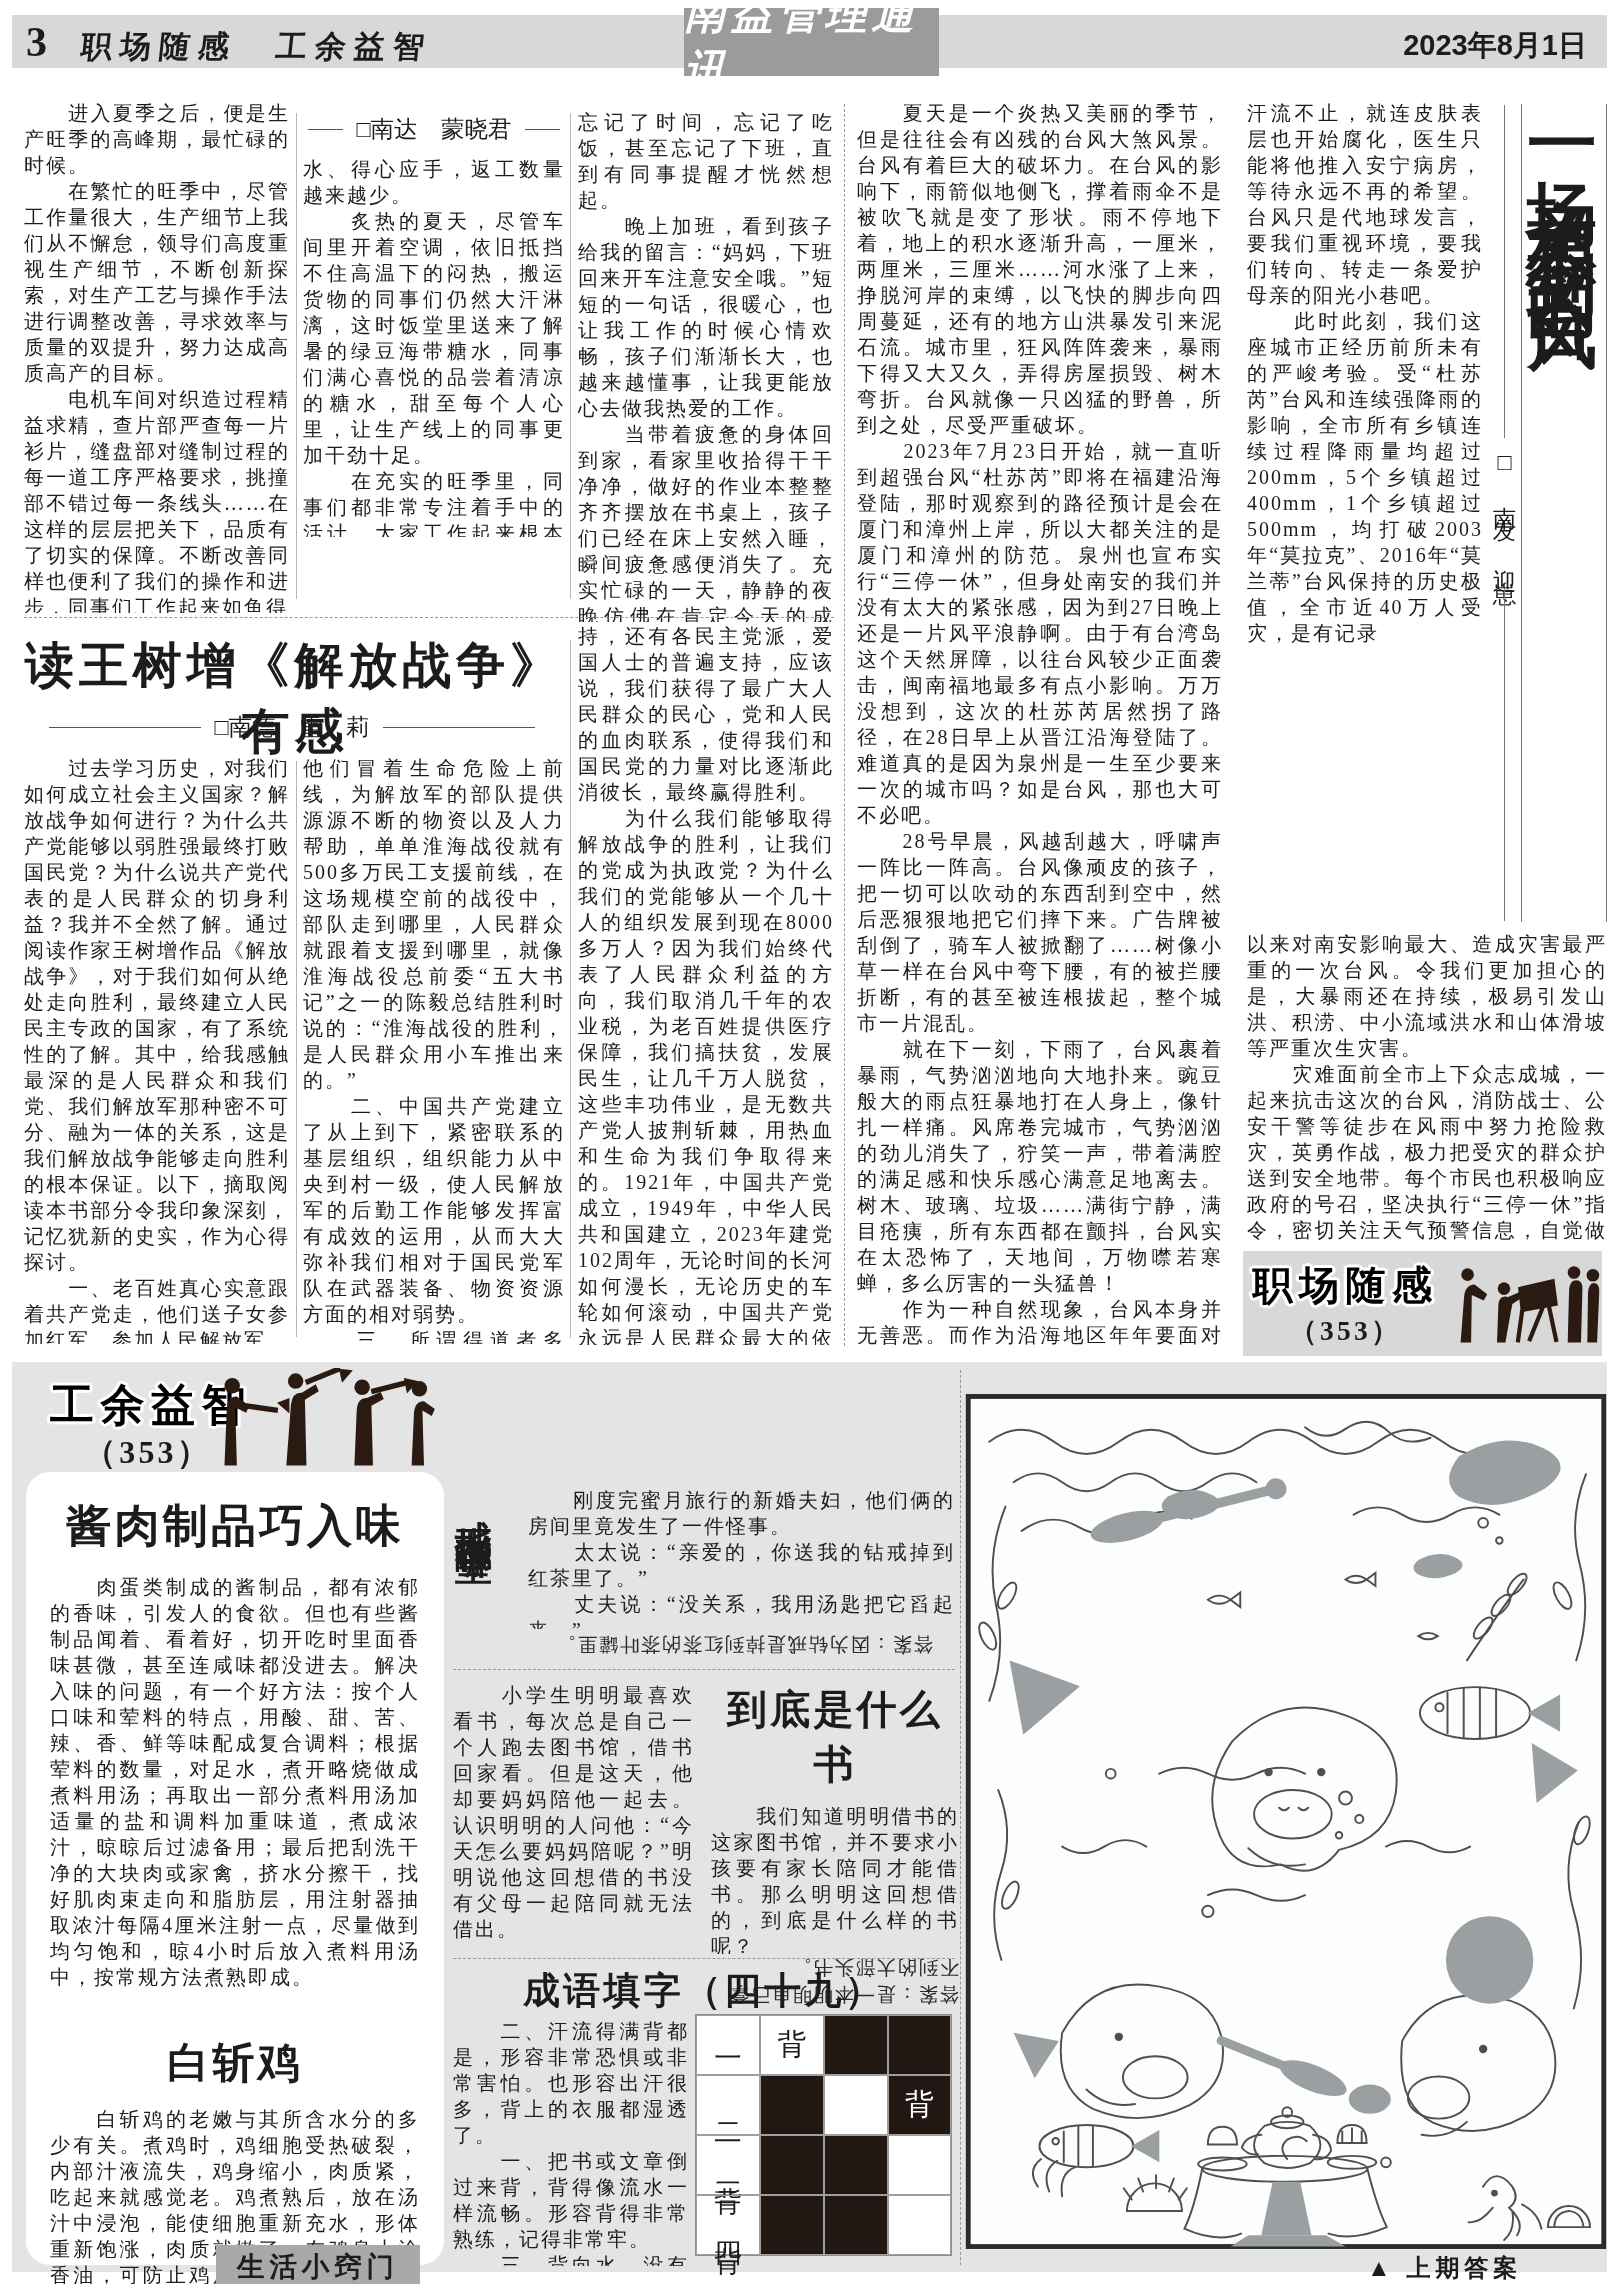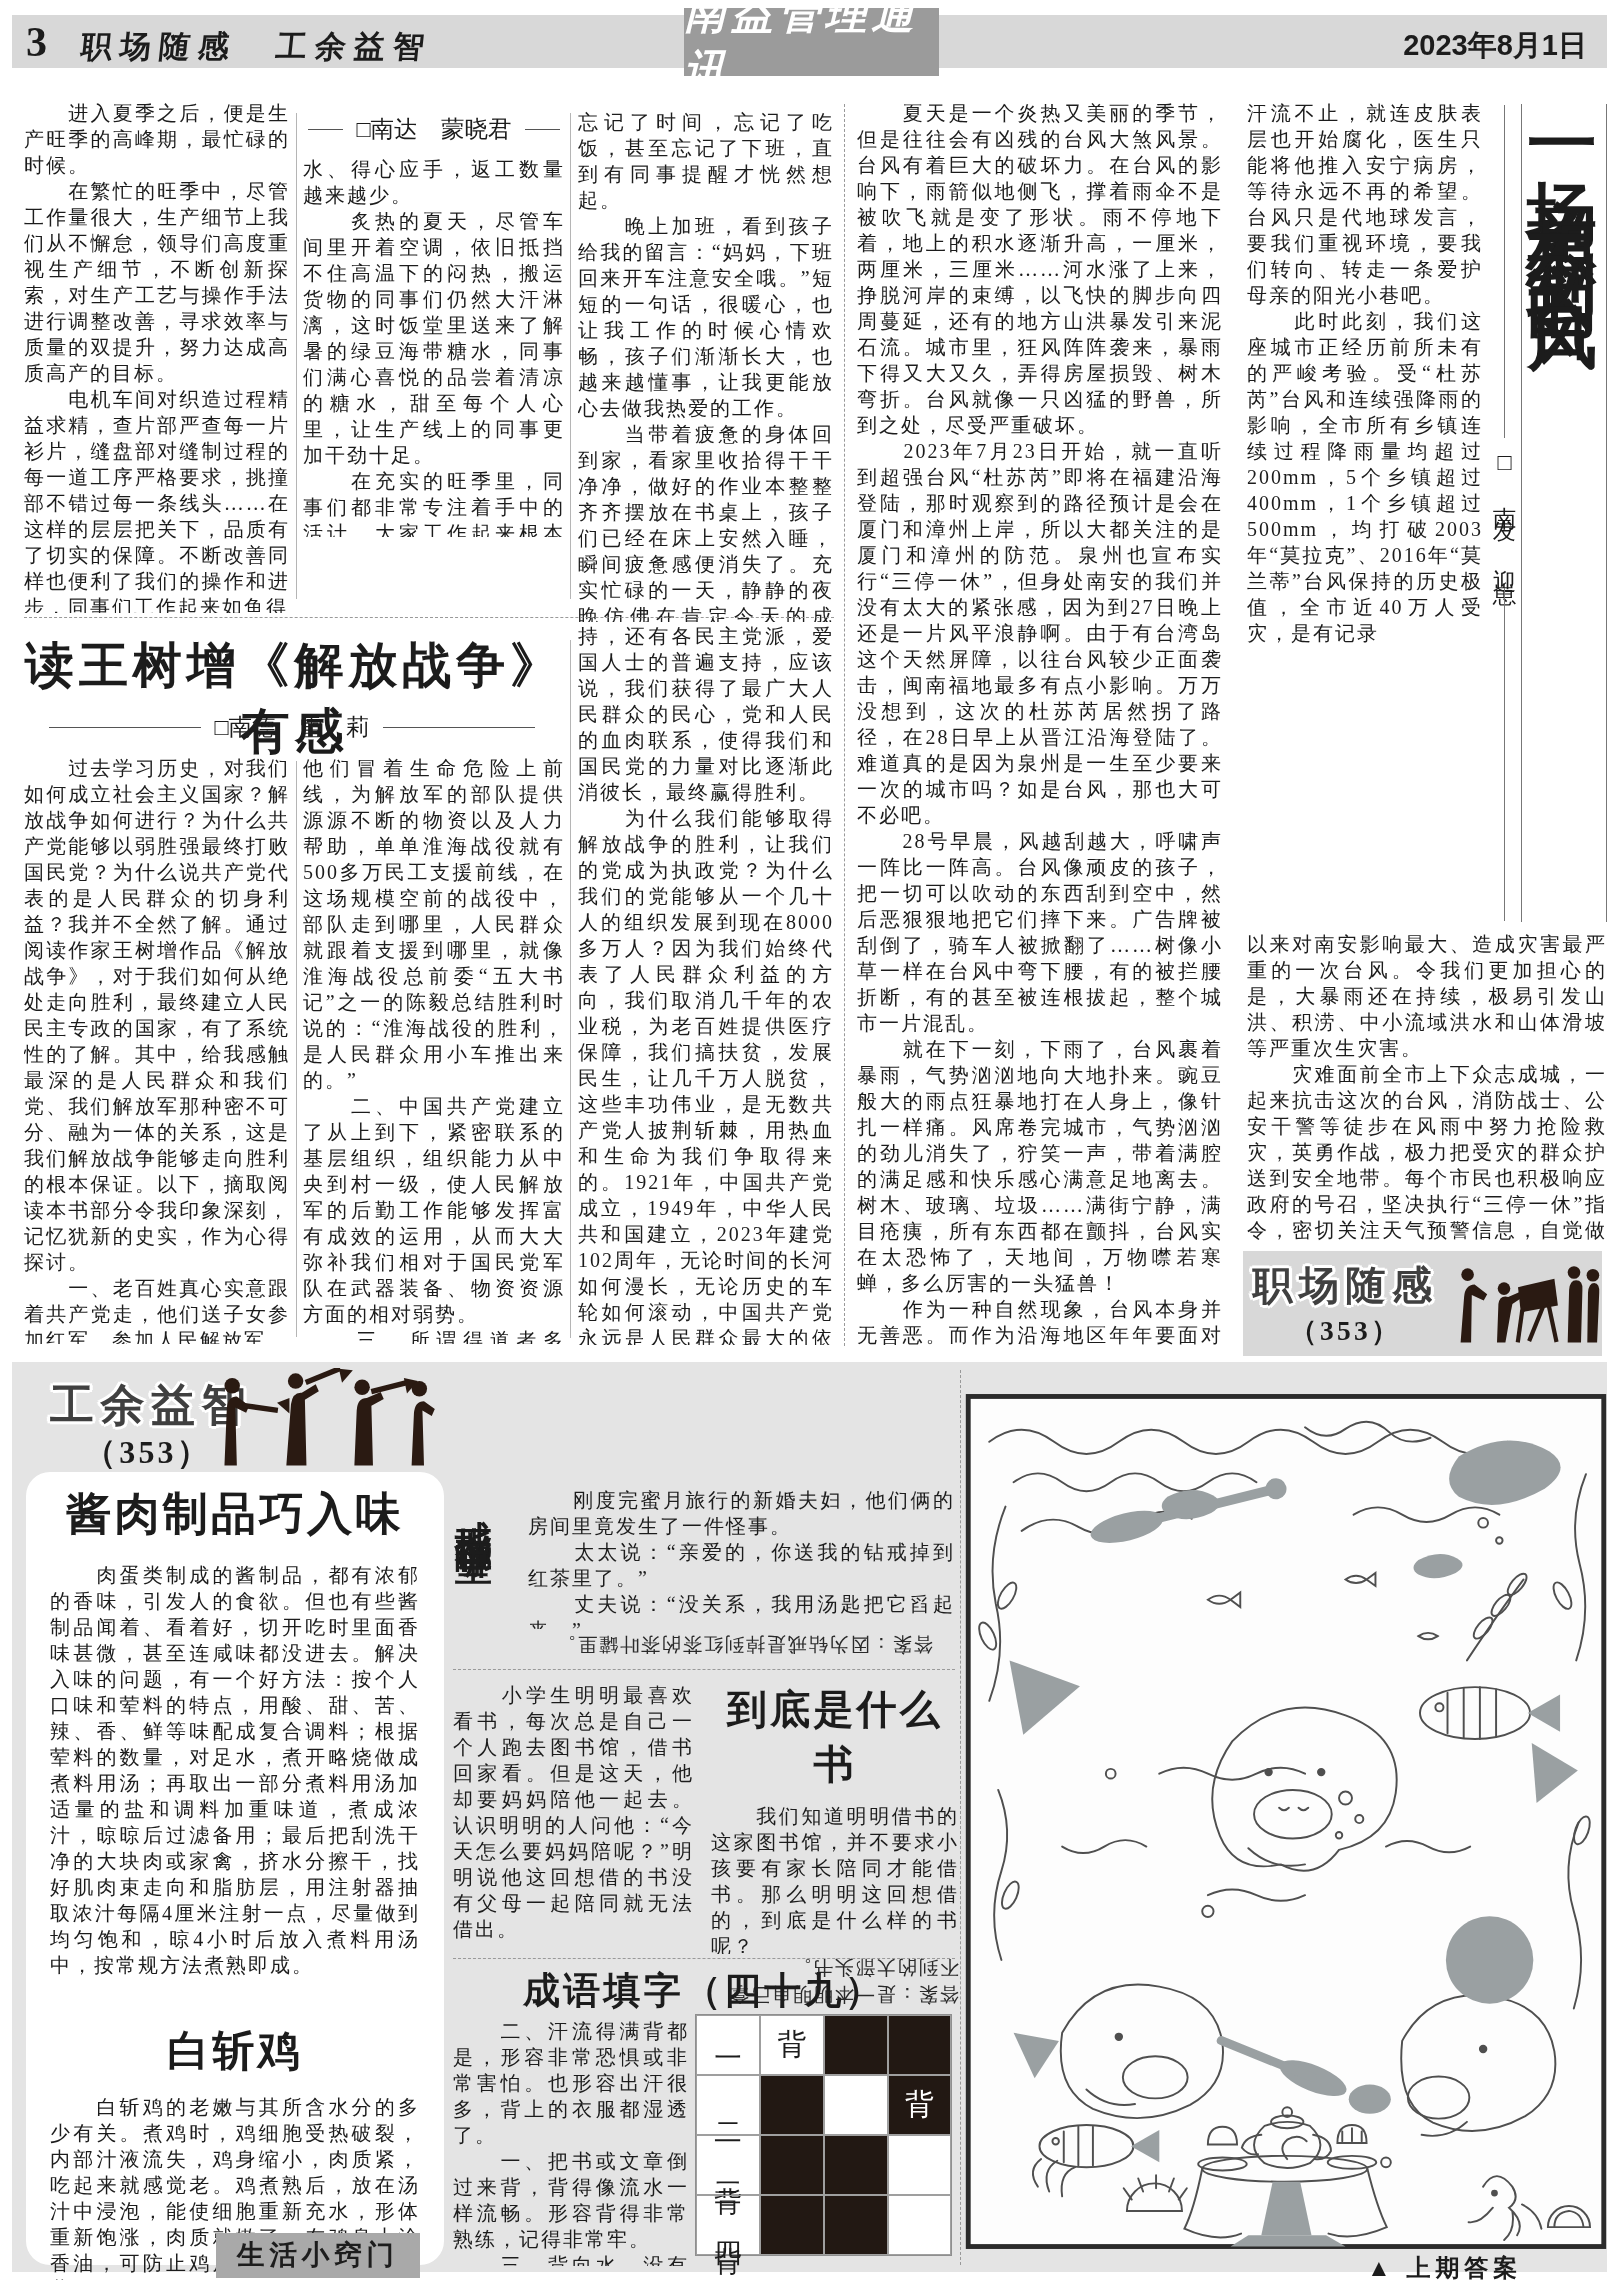--- a/index.html
+++ b/index.html
@@ -21,21 +21,21 @@
   .dashv{border-left:1.6px dashed #999;}
   .dashh{border-top:1.6px dashed #999;}
   .h1{font-weight:900;letter-spacing:4.9px;text-align:center;}
   .byline{display:flex;align-items:center;gap:13px;font-size:23.5px;}
   .byline::before,.byline::after{content:"";flex:1;border-top:1.6px solid #555;}
   
   .vtitle{writing-mode:vertical-rl;font-weight:900;font-size:70px;letter-spacing:18px;line-height:1;}
   .vbyline{writing-mode:vertical-rl;font-size:23.5px;letter-spacing:13px;}
   .vrule{border-left:1.6px solid #777;}
   
-  .outline{font-family:"Liberation Sans","DejaVu Sans",sans-serif;font-weight:900;color:#404040;letter-spacing:6.5px;
+  .outline{font-family:"Liberation Sans","DejaVu Sans",sans-serif;font-weight:900;color:#000000;letter-spacing:6.5px;
     text-shadow:-2.4px -2.4px 0 #fff,2.4px -2.4px 0 #fff,-2.4px 2.4px 0 #fff,2.4px 2.4px 0 #fff,0 3.2px 0 #fff,0 -3.2px 0 #fff,3.2px 0 0 #fff,-3.2px 0 0 #fff;}
   .issue{font-weight:bold;font-size:32px;letter-spacing:3.2px;}
   .graybox{background:#d8d8d8;}
   .strip{background:#e4e4e4;}
   .roundbox{background:#fff;border-radius:24px;}
   .puztitle{font-weight:900;text-align:center;letter-spacing:3.2px;}
   .flip{transform:rotate(180deg);font-size:19.4px;letter-spacing:1.6px;color:#2a2a2a;}
   .tag{background:#a9a9a9;color:#1d1d1d;font-weight:bold;font-size:27.5px;letter-spacing:4.9px;
        padding:4.9px 21px;display:inline-block;}
   
@@ -157,21 +157,21 @@
         <polygon points="168,0 186,2 172,18"></polygon>
       <circle cx="198" cy="24" r="10"></circle>
         <path d="M188,125 L191,54 Q192,38 204,38 L222,30 L226,39 L210,48 L212,125 Z"></path>
       <rect x="210" y="26" width="46" height="7" transform="rotate(-14 210 30)"></rect>
         <polygon points="252,12 270,16 256,32"></polygon>
       <circle cx="272" cy="26" r="10"></circle>
         <path d="M262,125 L265,58 Q266,42 278,42 L292,52 L288,61 L276,54 L278,125 Z"></path>
     </g>
   </svg>
 
-  <div class="abs roundbox" style="left:26px;top:1472px;width:418px;height:793px;padding:12px 24px;box-sizing:border-box;">
+  <div class="abs roundbox" style="left:26px;top:1472px;width:418px;height:793px;padding:24px 24px;box-sizing:border-box;">
     <div class="puztitle" style="font-size:45px;">酱肉制品巧入味</div>
     <div class="flow" style="margin-top:18px;height:453px;">　　肉蛋类制成的酱制品，都有浓郁的香味，引发人的食欲。但也有些酱制品闻着、看着好，切开吃时里面香味甚微，甚至连咸味都没进去。解决入味的问题，有一个好方法：按个人口味和荤料的特点，用酸、甜、苦、辣、香、鲜等味配成复合调料；根据荤料的数量，对足水，煮开略烧做成煮料用汤；再取出一部分煮料用汤加适量的盐和调料加重味道，煮成浓汁，晾晾后过滤备用；最后把刮洗干净的大块肉或家禽，挤水分擦干，找好肌肉束走向和脂肪层，用注射器抽取浓汁每隔4厘米注射一点，尽量做到均匀饱和，晾4小时后放入煮料用汤中，按常规方法煮熟即成。</div>
     <div class="puztitle" style="font-size:42px;margin-top:8px;">白斩鸡</div>
     <div class="flow" style="margin-top:14.6px;height:186px;">　　白斩鸡的老嫩与其所含水分的多少有关。煮鸡时，鸡细胞受热破裂，内部汁液流失，鸡身缩小，肉质紧，吃起来就感觉老。鸡煮熟后，放在汤汁中浸泡，能使细胞重新充水，形体重新饱涨，肉质就嫩了，在鸡身上涂香油，可防止鸡皮风干，减少水分的蒸发。</div>
     <div style="text-align:right;margin-top:-47px;">
       <span class="tag">生活小窍门</span>
     </div>
   </div>
 
   <div class="abs dashv" style="left:960px;top:1370px;height:895px;"></div>

